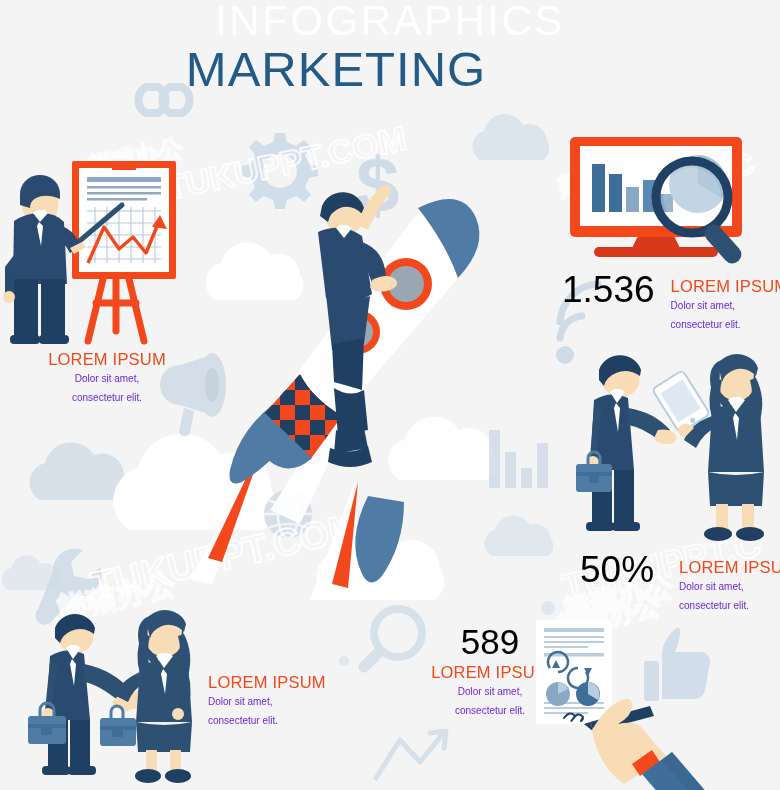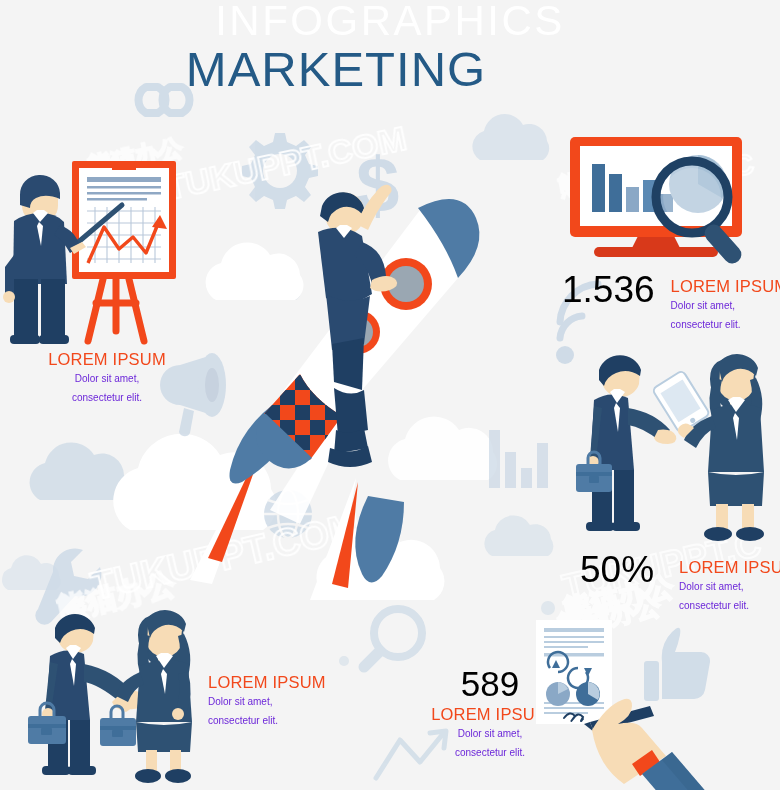--- a/index.html
+++ b/index.html
@@ -21,21 +21,21 @@
     line-height:46px;
   }
   .title-main{
     position:absolute;left:0;top:42px;width:672px;text-align:center;
     font-size:49px;letter-spacing:1px;color:#245a86;font-weight:400;
     line-height:54px;
   }
 
   
   .stat-num{color:#000000;font-size:37px;font-weight:400;line-height:40px;white-space:nowrap;}
-  .stat-num.sm{font-size:35px;margin-top:42px;}
+  .stat-num.sm{font-size:35px;}
   .stat-label{color:#f2481b;font-size:16.5px;font-weight:400;letter-spacing:.2px;line-height:20px;white-space:nowrap;}
   .stat-sub{color:#6d28d9;font-size:10px;line-height:20px;white-space:nowrap;}
   .stat-sub.l2{margin-top:-1px;}
 
   .row{display:flex;align-items:flex-start;}
   .center{text-align:center;}
 </style>
 </head>
 <body>
 

